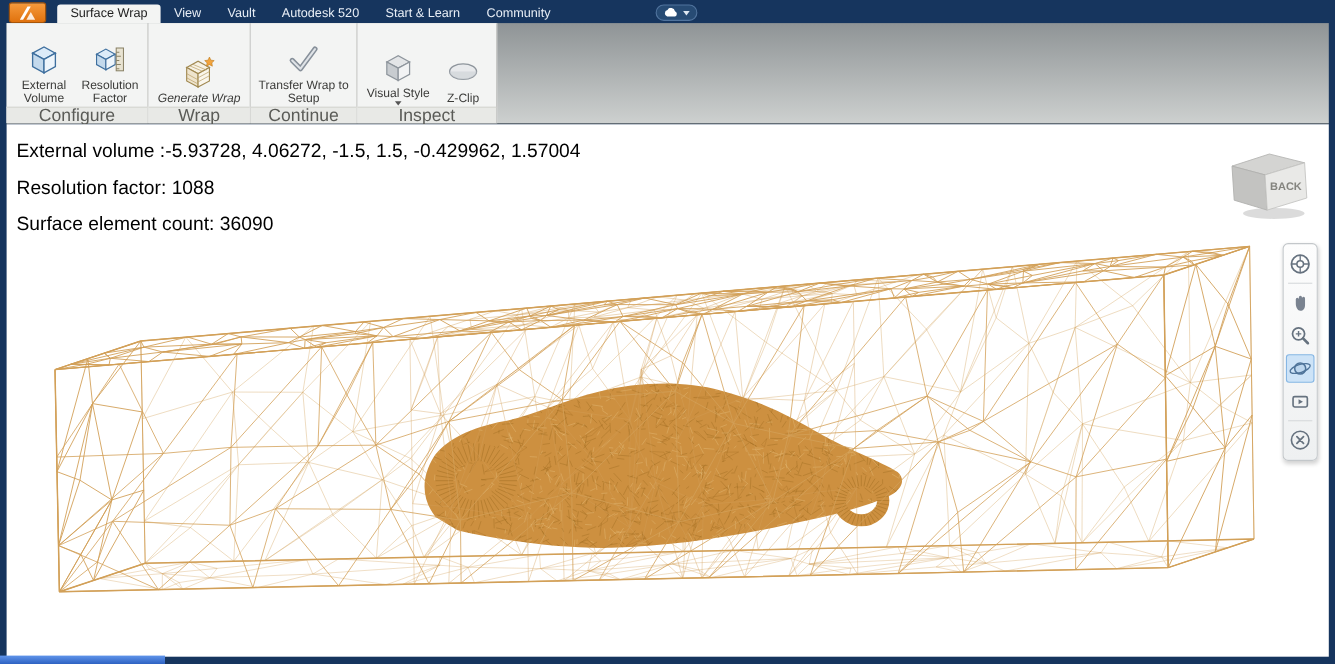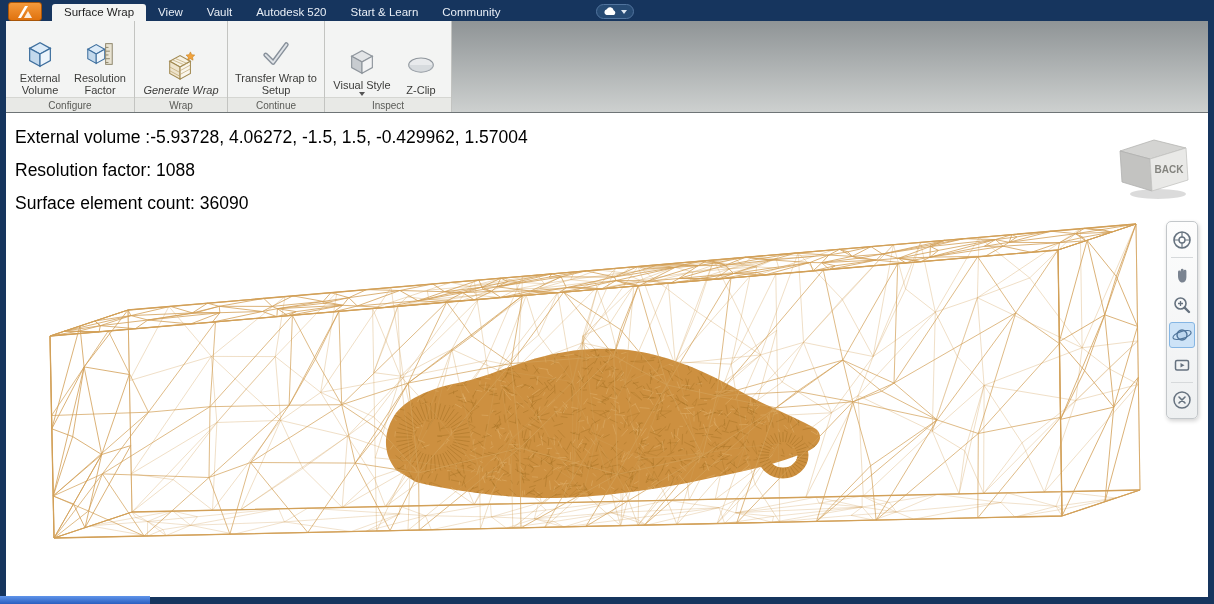--- a/index.html
+++ b/index.html
@@ -10,21 +10,21 @@
   .titlebar{height:21px;display:flex;align-items:flex-end;position:relative;}
   .appbtn{width:34px;height:19px;margin:0 10px 0 2px;border-radius:3px;background:linear-gradient(180deg,#f59a3c,#e0720e);border:1px solid #a85508;display:flex;align-items:center;justify-content:center;cursor:pointer;}
   .tabs{display:flex;align-items:flex-end;height:19px;}
   .tab{padding:2px 12px 3px 12px;font-size:11.5px;color:#e8eef6;cursor:pointer;border-radius:3px 3px 0 0;white-space:nowrap;}
   .tab.active{background:#f3f4f3;color:#1d1d1d;}
   .infocenter{margin-left:84px;margin-bottom:2px;height:15px;padding:0 6px;border-radius:8px;background:#274b74;border:1px solid #51749e;display:flex;align-items:center;gap:4px;cursor:pointer;}
   .caret-down{width:0;height:0;border-left:3.5px solid transparent;border-right:3.5px solid transparent;border-top:4px solid #dfe8f2;}
   
   .ribbon{height:92px;display:flex;align-items:stretch;background:linear-gradient(180deg,#8f9496,#cdd0cf);border-bottom:1px solid #6e7476;}
   .rgroup{position:relative;background:#f3f4f3;display:flex;align-items:flex-end;gap:2px;padding:3px 5px 16px 5px;border-right:1px solid #c3c4c1;}
-  .rgroup-title{position:absolute;left:0;right:0;bottom:0;height:15px;background:#e8e9e6;border-top:1px solid #d5d6d2;font-size:10px;color:#5a5b57;text-align:center;line-height:15px;}
+  .rgroup-title{position:absolute;left:0;right:0;bottom:0;height:15px;background:#e8e9e6;border-top:1px solid #d5d6d2;font-size:16px;color:#5a5b57;text-align:center;line-height:15px;}
   .rbtn{display:flex;flex-direction:column;align-items:center;padding-top:2px;cursor:pointer;border-radius:2px;}
   .rbtn .icon{height:36px;display:flex;align-items:center;justify-content:center;}
   .rbtn .lbl{font-size:11px;line-height:12px;color:#3c3c3a;text-align:center;white-space:normal;}
   .w58{width:58px;} .w82{width:82px;font-style:italic;} .w64{width:64px;} .w50{width:50px;} .w86{width:86px;}
   .dd-caret{margin-top:1px;width:0;height:0;border-left:3.5px solid transparent;border-right:3.5px solid transparent;border-top:4px solid #555;}
   
   .viewport{flex:1;background:#ffffff;position:relative;overflow:hidden;}
   .status{position:absolute;left:9px;top:8px;z-index:3;}
   .status div{font-size:17.5px;color:#000000;line-height:33px;white-space:nowrap;}
   #mesh-svg{position:absolute;left:0;top:0;z-index:1;}

